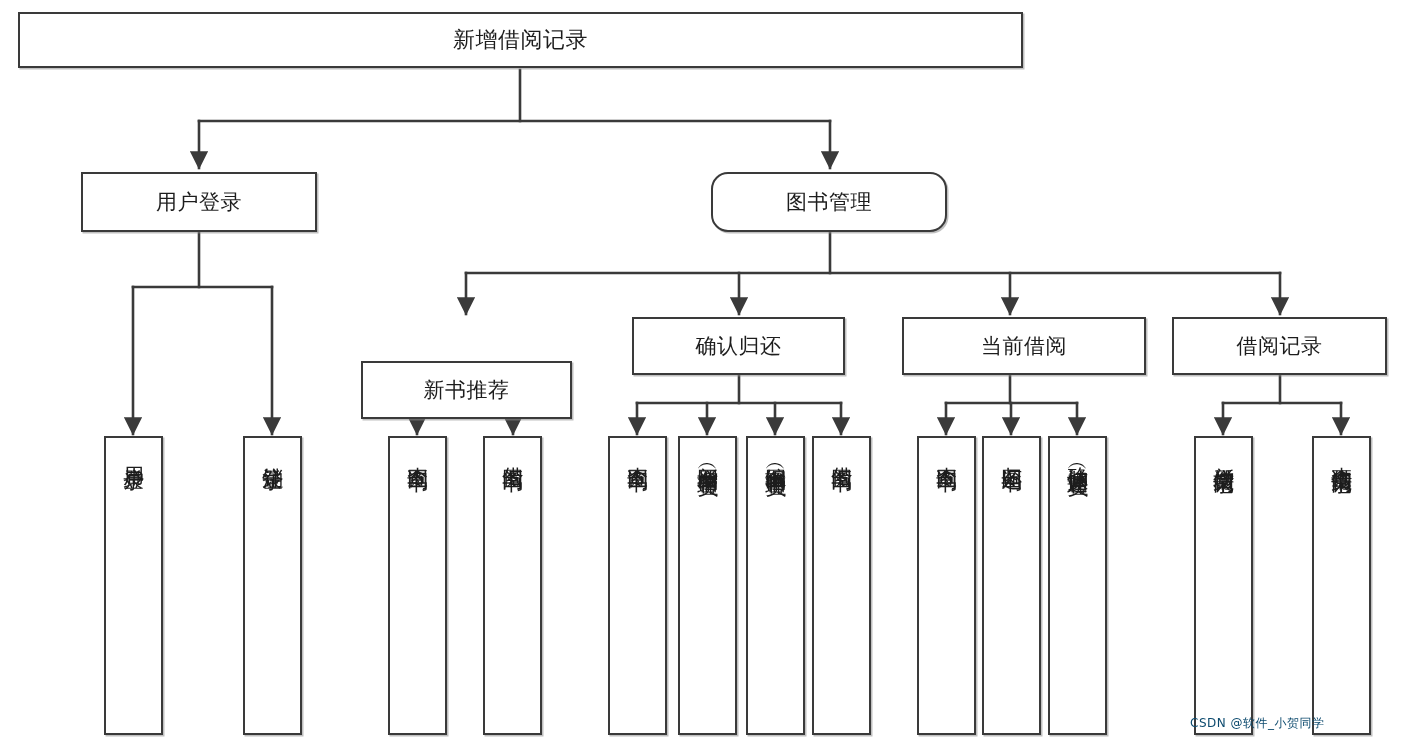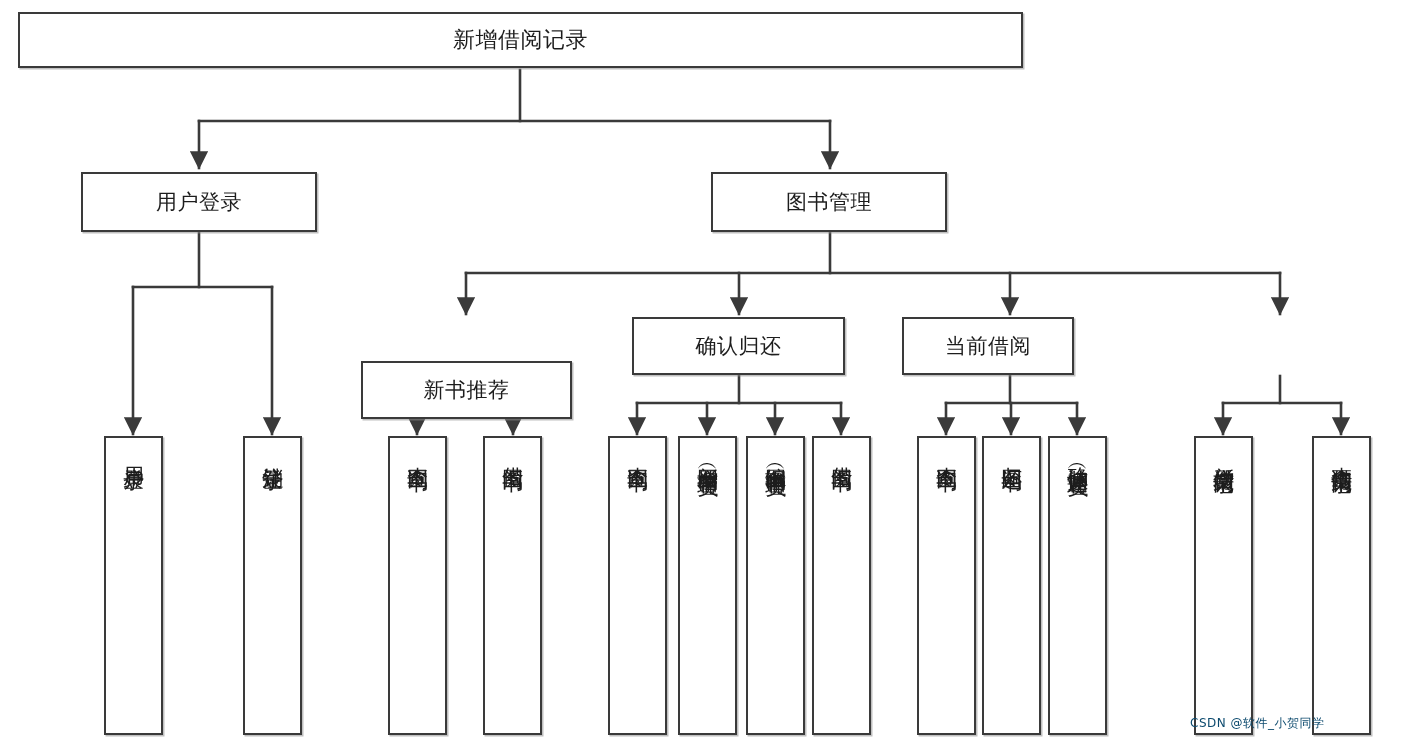--- a/index.html
+++ b/index.html
@@ -124,32 +124,35 @@
     </g>
   </svg>
 
   <div class="node root horiz" style="left:18px; top:12px; width:1005px; height:56px;">
     <span class="lbl">新增借阅记录</span>
   </div>
 
   <div class="node horiz" style="left:81px; top:172px; width:236px; height:60px;">
     <span class="lbl">用户登录</span>
   </div>
-  <div class="node horiz" style="left:711px; top:172px; width:236px; height:60px;">
+  <div class="node horiz" style="left:711px; top:172px; width:236px; height:60px;border-radius:17px;">
     <span class="lbl">图书管理</span>
   </div>
 
   <div class="node horiz" style="left:361px; top:317px; width:211px; height:58px;margin-top:44px;">
     <span class="lbl">新书推荐</span>
   </div>
   <div class="node horiz" style="left:632px; top:317px; width:213px; height:58px;">
     <span class="lbl">确认归还</span>
   </div>
-  <div class="node horiz" style="left:902px; top:317px; width:172px; height:58px;">
+  <div class="node horiz" style="left:902px; top:317px; width:244px; height:58px;">
     <span class="lbl">当前借阅</span>
+  </div>
+  <div class="node horiz" style="left:1172px; top:317px; width:215px; height:58px;">
+    <span class="lbl">借阅记录</span>
   </div>
 
   <div class="node vert" style="left:104px; top:436px; width:59px; height:299px;">
     <span class="lbl">用户登录</span>
   </div>
   <div class="node vert" style="left:243px; top:436px; width:59px; height:299px;">
     <span class="lbl">注销登录</span>
   </div>
 
   <div class="node vert" style="left:388px; top:436px; width:59px; height:299px;">

